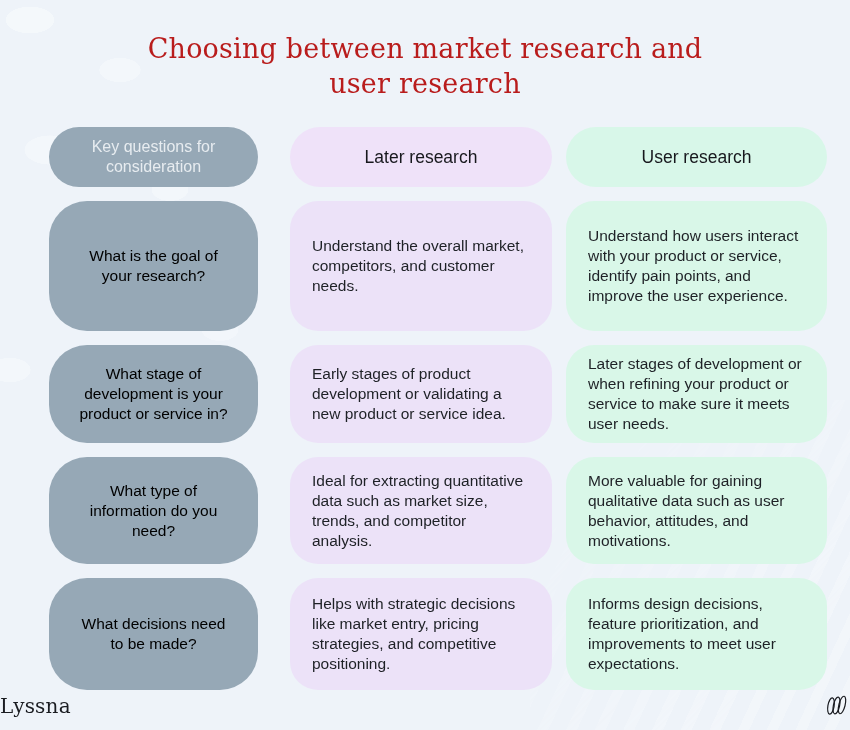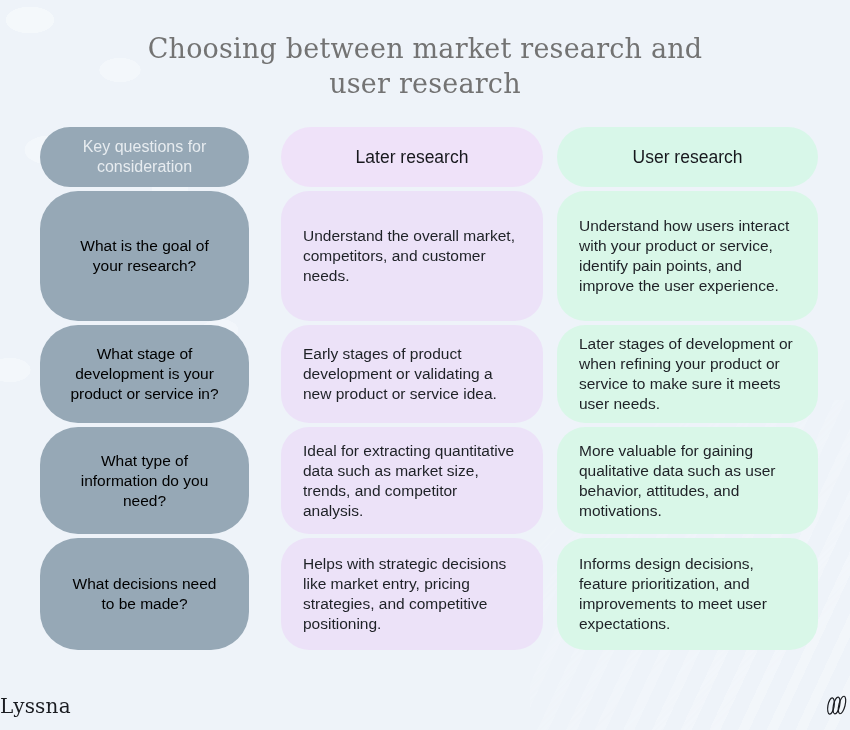--- a/index.html
+++ b/index.html
@@ -48,32 +48,32 @@
   }
 
   .page-title {
     position: relative;
     margin-top: 31px;
     text-align: center;
     font-family: "DejaVu Serif", "Liberation Serif", serif;
     font-weight: 500;
     font-size: 27px;
     line-height: 35px;
-    color: #737373;
+    color: #b91c1c;
     letter-spacing: 0.2px;
   }
 
   .comparison-grid {
     position: absolute;
-    left: 40px;
+    left: 49px;
     top: 127px;
     display: grid;
     grid-template-columns: 209px 32px 262px 14px 261px;
     grid-template-rows: 60px 130px 98px 107px 112px;
-    row-gap: 4px;
+    row-gap: 14px;
   }
 
   .cell { display: flex; align-items: center; }
 
   .hdr {
     border-radius: 30px;
     justify-content: center;
     text-align: center;
   }
   .hdr-q {

